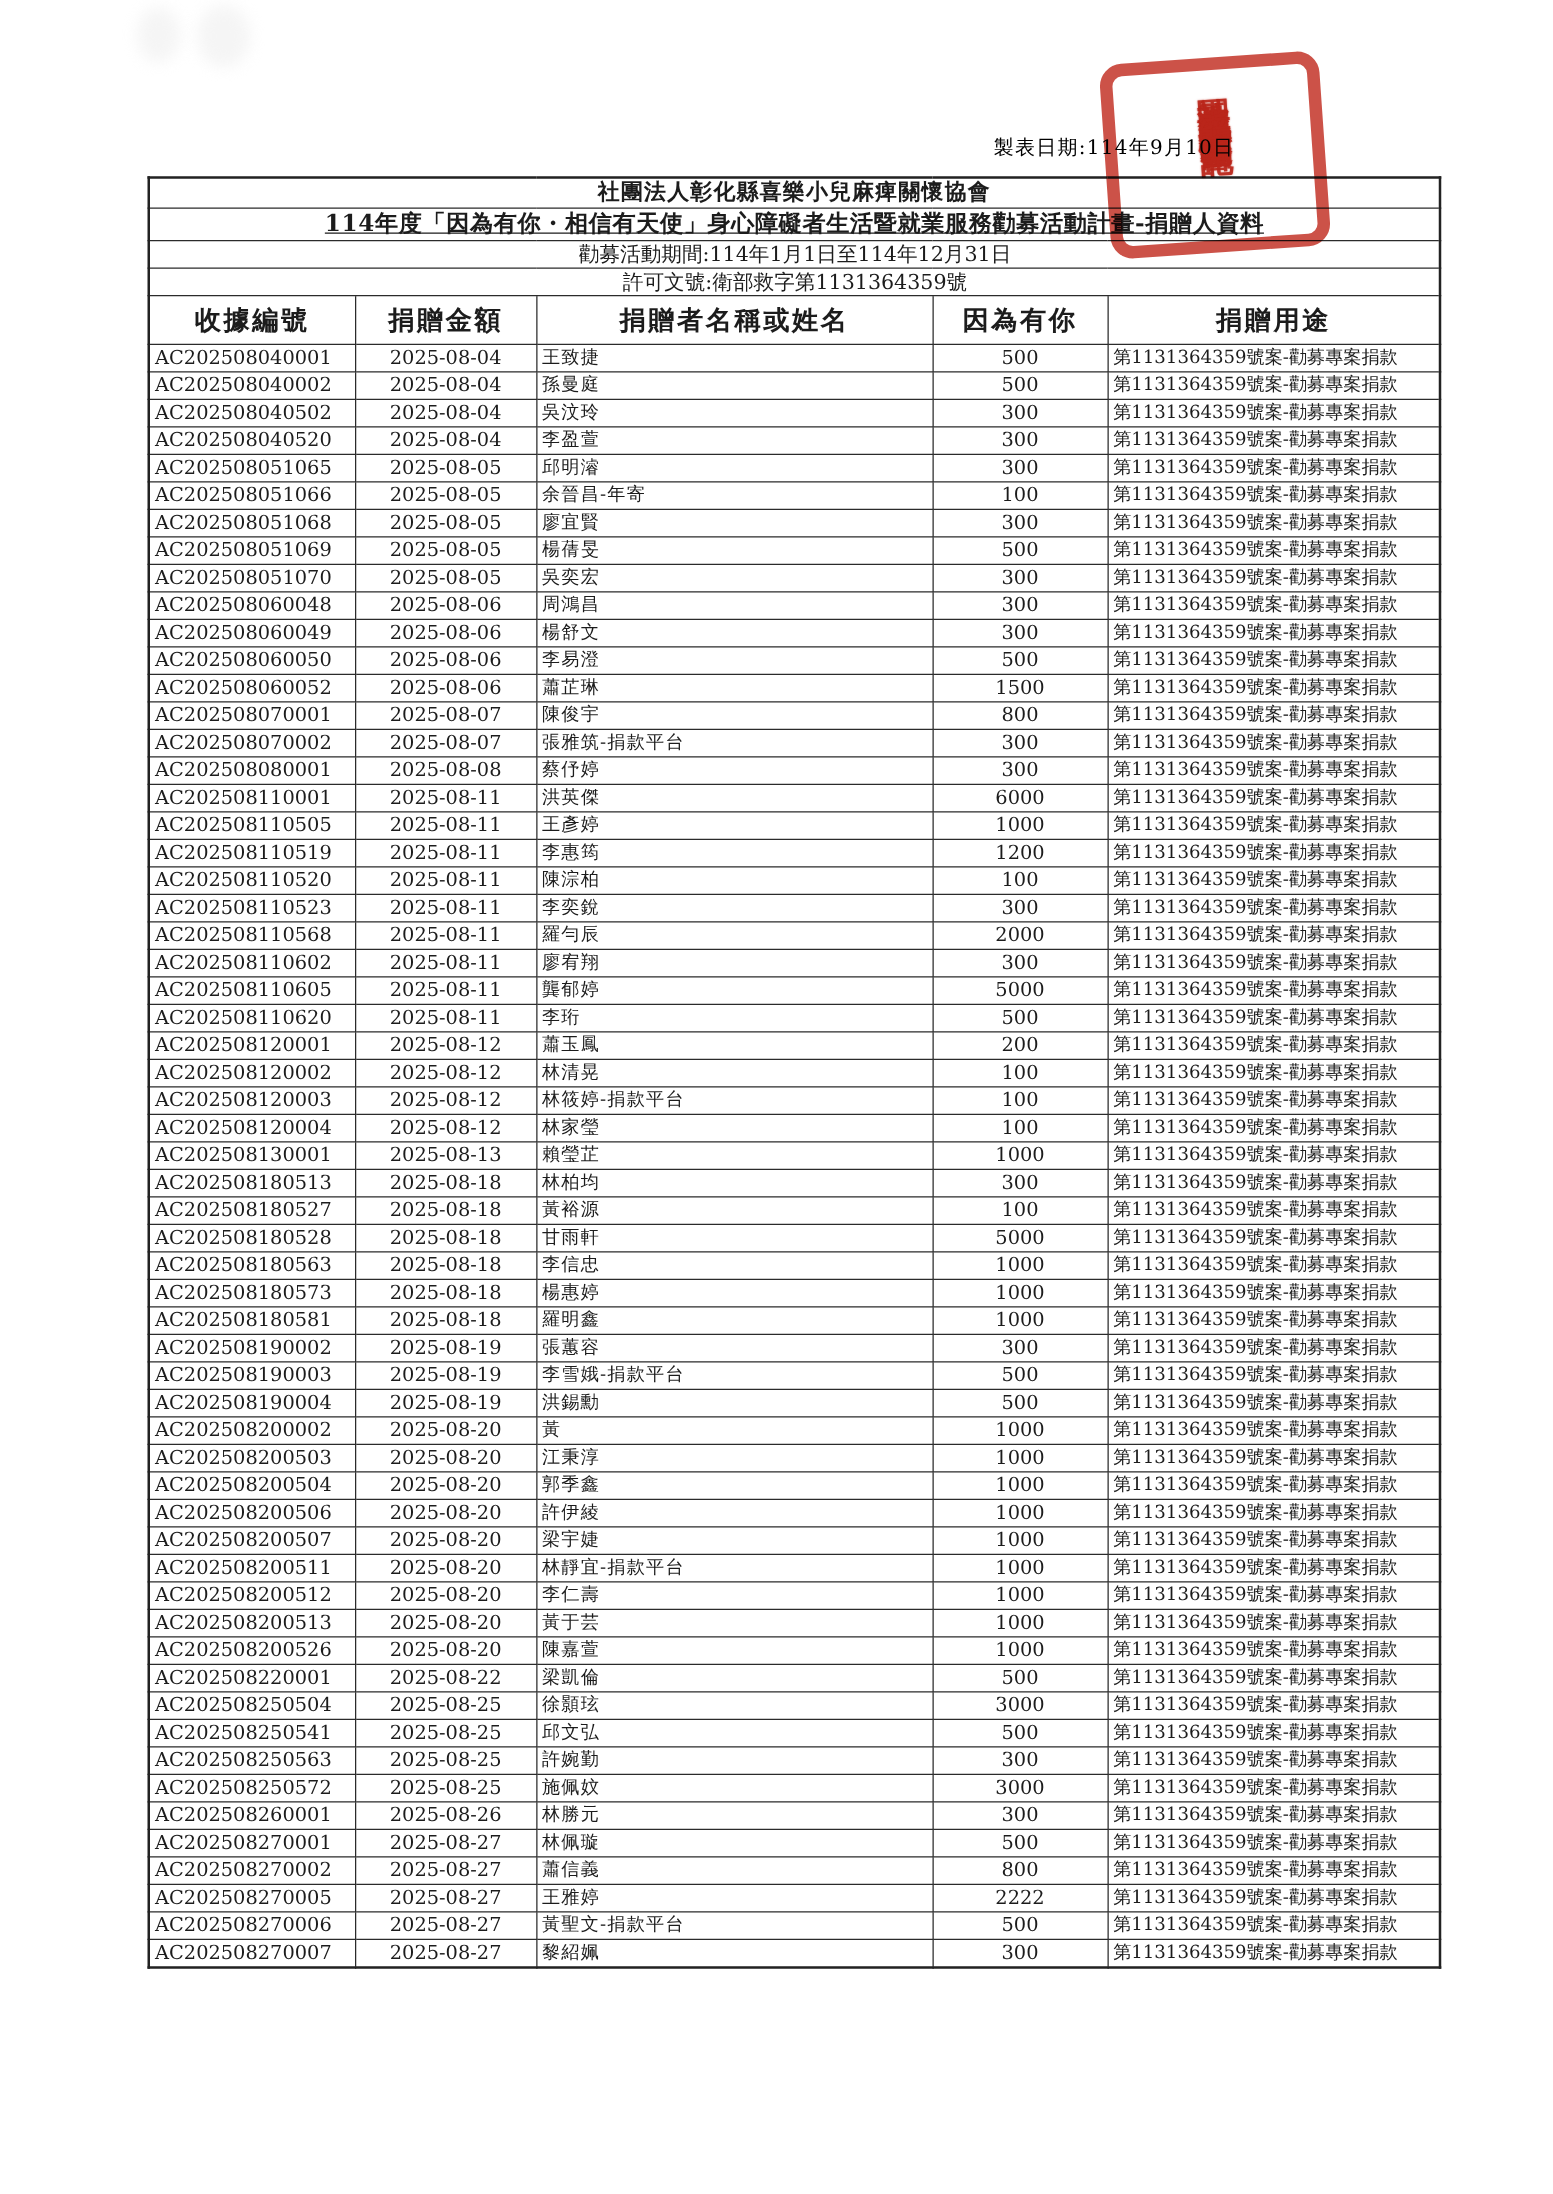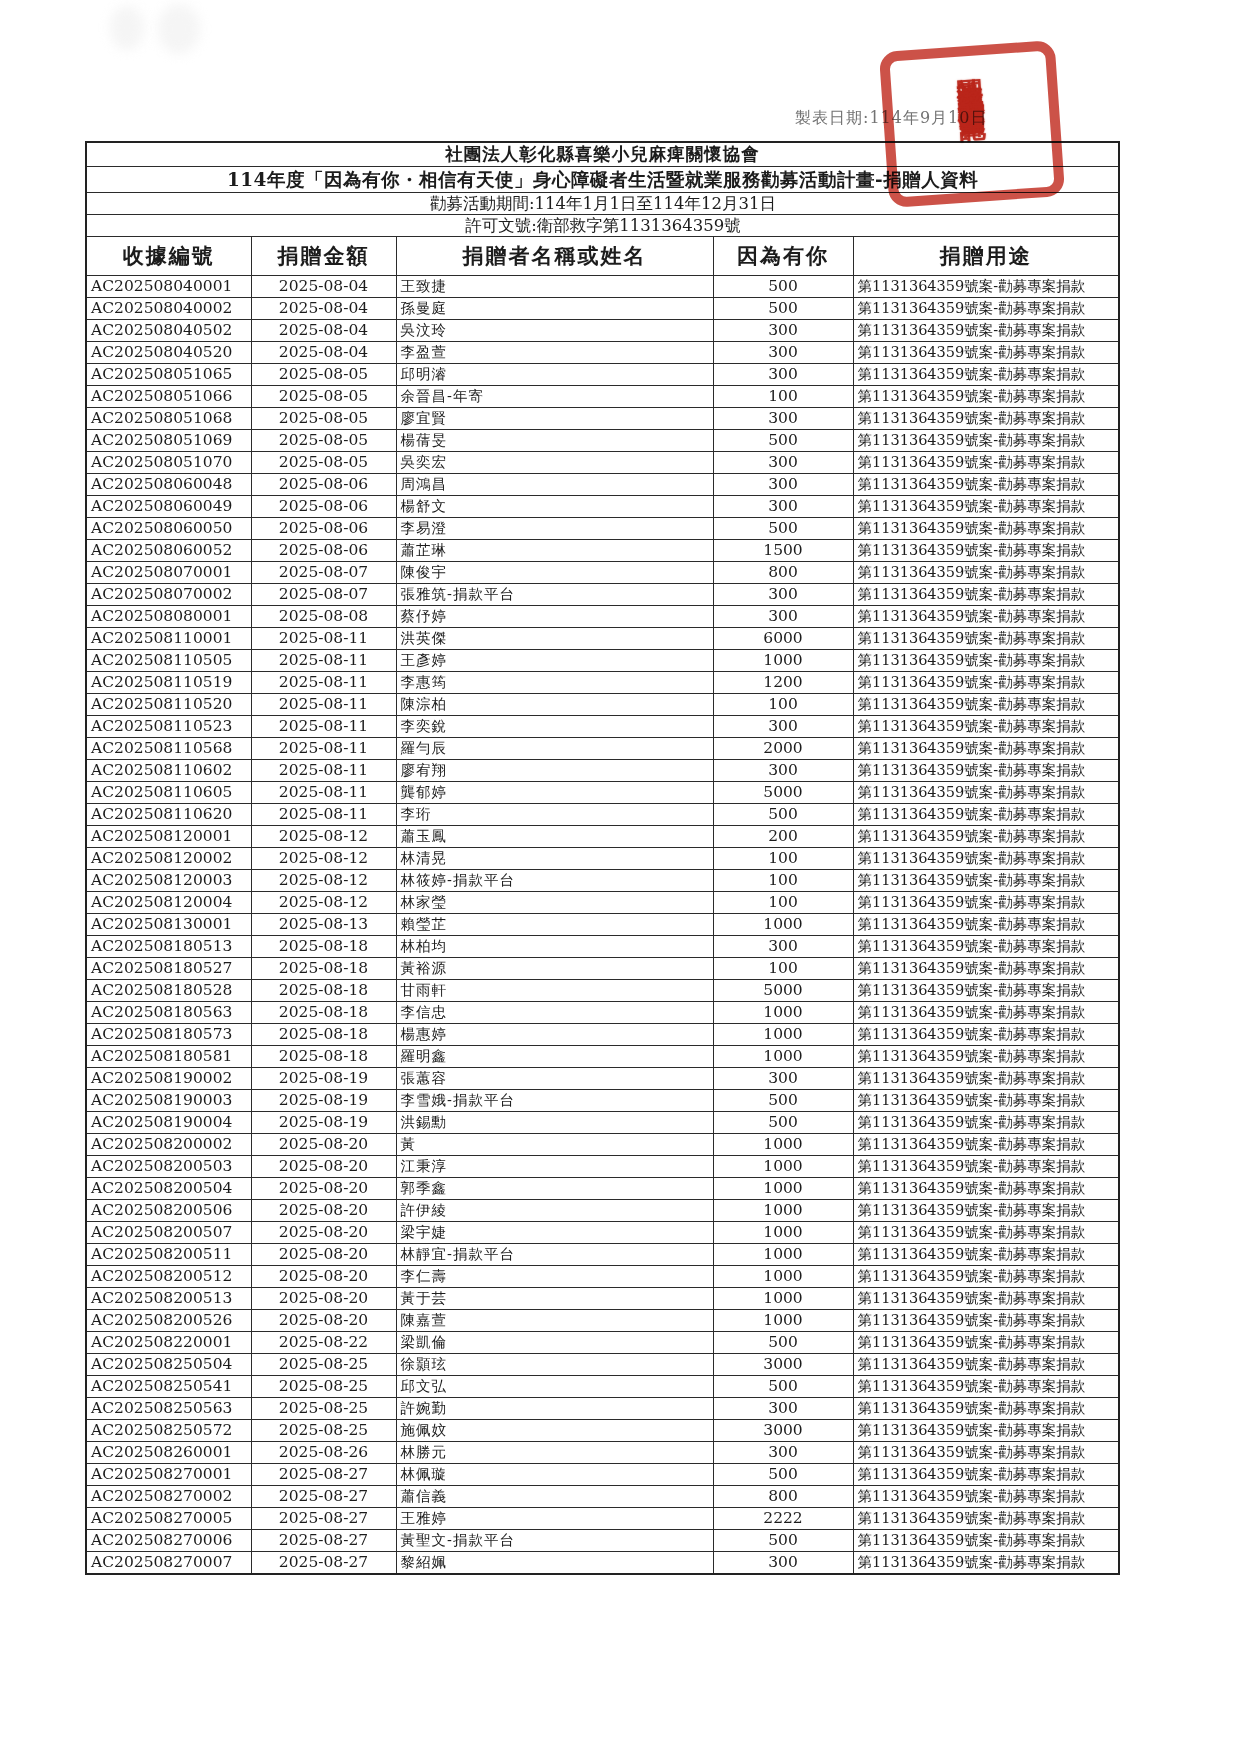--- a/index.html
+++ b/index.html
@@ -8,40 +8,40 @@
     font-family:"DejaVu Serif","Liberation Serif",serif;color:#1c1c1c;
     overflow:hidden;
   }
   .page{position:absolute;inset:0;background:#fff;}
   .smudge{position:absolute;border-radius:50%;background:#e9e9e9;filter:blur(6px);opacity:.45;}
   .smudge.s1{left:110px;top:6px;width:34px;height:44px;}
   .smudge.s2{left:158px;top:4px;width:42px;height:50px;}
 
   .print-date{
     position:absolute;top:108px;left:795px;font-size:16px;letter-spacing:1px;
-    white-space:nowrap;color:#737373;
+    white-space:nowrap;color:#000000;
   }
 
   table.donation{
     position:absolute;left:85px;top:141px;width:1033px;
     border-collapse:collapse;table-layout:fixed;
     font-size:15.5px;
   }
   table.donation col.c1{width:165px;}
   table.donation col.c2{width:145px;}
   table.donation col.c3{width:317px;}
   table.donation col.c4{width:140px;}
   table.donation col.c5{width:266px;}
   table.donation td,table.donation th{
     border:1.5px solid #2b2b2b;padding:0 4px;overflow:hidden;white-space:nowrap;
     height:21px;line-height:21px;font-weight:normal;
   }
-  table.donation{border:2px solid #222;}
+  table.donation{border:2px solid #222;margin-left:33px;}
   tr.org-row td{height:23px;text-align:center;font-weight:bold;font-size:17.5px;letter-spacing:1px;}
-  tr.title-row td{height:25px;text-align:center;font-weight:bold;font-size:18.5px;letter-spacing:.5px;}
+  tr.title-row td{height:25px;text-align:center;font-weight:bold;font-size:18.5px;letter-spacing:.5px;text-decoration:underline;}
   tr.meta-row td{height:21px;text-align:center;font-size:16.5px;padding-left:5px;}
   tr.head-row th{height:38px;line-height:38px;text-align:center;font-weight:bold;font-size:21px;letter-spacing:2px;}
   td.c-receipt{text-align:left;padding-left:6px;font-size:15.5px;}
   td.c-date{text-align:center;}
   td.c-donor{text-align:left;padding-left:8px;font-size:14.5px;letter-spacing:1px;}
   td.c-amount{text-align:center;}
   td.c-purpose{text-align:left;padding-left:5px;font-size:14.5px;}
 
   .seal{
     position:absolute;left:884px;top:46px;width:156px;height:136px;

